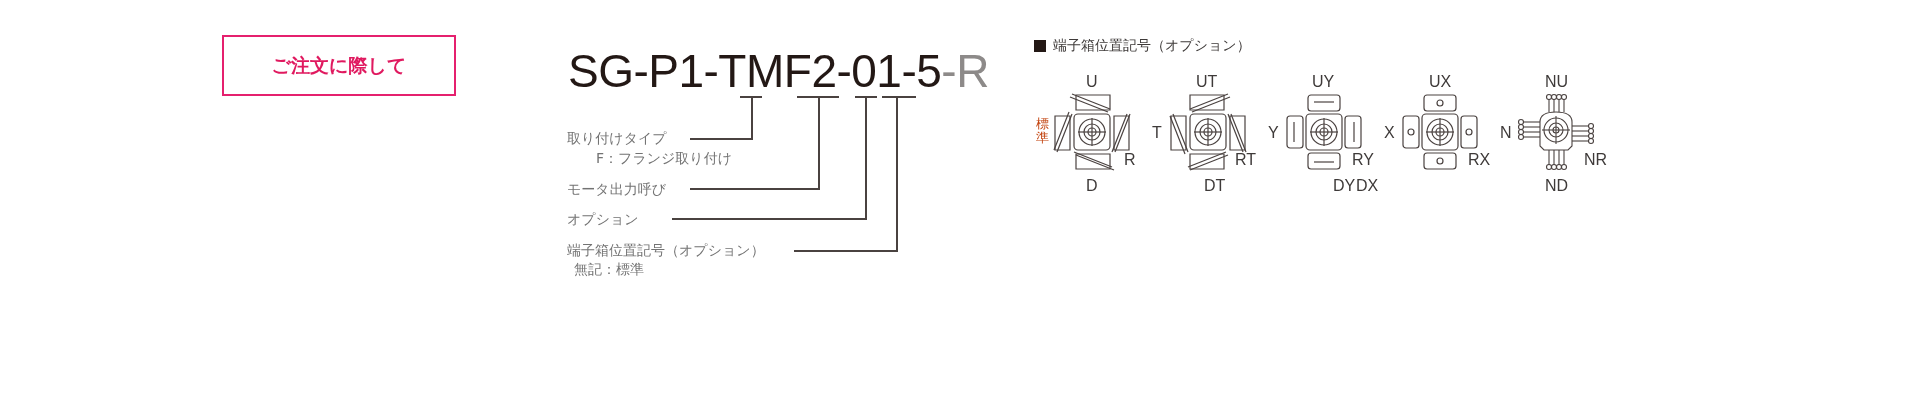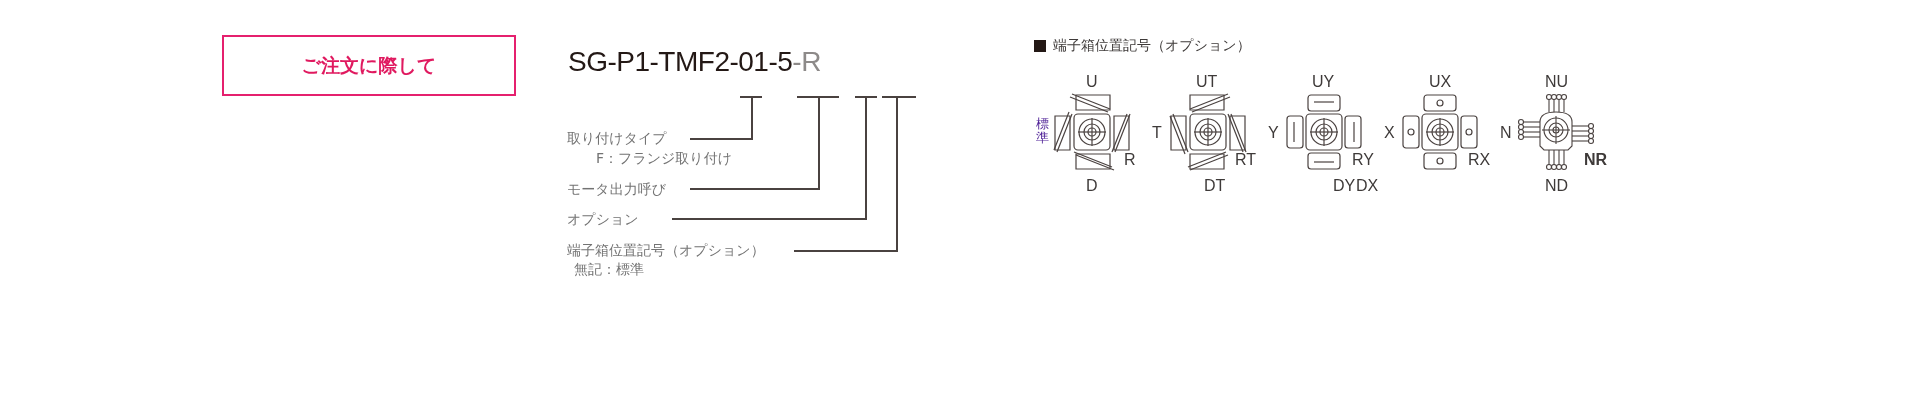--- a/index.html
+++ b/index.html
@@ -1,31 +1,31 @@
 <!DOCTYPE html>
 <html><head>
   <meta charset="utf-8">
   <style>
     html, body { margin: 0; padding: 0; background: #ffffff; }
     body { width: 1920px; height: 400px; position: relative; overflow: hidden;
            font-family: "DejaVu Sans", "Liberation Sans", sans-serif; color: #3a3330; }
     .abs { position: absolute; }
-    .order-btn { left: 222px; top: 35px; width: 294px; height: 61px; border: 2px solid #e5206e;
+    .order-btn { left: 222px; top: 35px; width: 234px; height: 61px; border: 2px solid #e5206e;
                  box-sizing: border-box; display: flex; align-items: center; justify-content: center;
                  color: #e0195f; font-size: 19px; font-weight: bold; cursor: pointer; background: #fff; }
-    .model { left: 568px; top: 48px; font-family: "Liberation Sans", sans-serif; font-size: 28px;
+    .model { left: 568px; top: 48px; font-family: "Liberation Sans", sans-serif; font-size: 46px;
              color: #231815; letter-spacing: -0.5px; white-space: nowrap; line-height: 1; }
     .model .opt { color: #8d8a89; }
     .lbl { font-size: 14px; color: #737373; white-space: nowrap; line-height: 1; }
     .line { background: #4a4240; }
     .sec-title { left: 1034px; top: 37px; font-size: 14px; color: #3e3a39; white-space: nowrap; display:flex; align-items:center; }
     .sq { width: 12px; height: 12px; background: #231815; display: inline-block; margin-right: 7px; }
     .dlab { font-family: "Liberation Sans", sans-serif; font-size: 16px; color: #3e3a39; position: absolute; white-space: nowrap; line-height: 1; }
     svg.dg { position: absolute; overflow: visible; }
-    .std { font-size: 13px; line-height: 14px; width: 14px; color: #4c1d95; }
+    .std { font-size: 13px; line-height: 14px; width: 14px; color: #c2410c; }
   </style>
 </head>
 <body>
 
 <div class="abs order-btn">
   <span>ご注文に際して</span>
 </div>
 
 <div class="abs model"><span>SG-P1-TMF2-01-5</span><span class="opt">-</span><span class="opt">R</span></div>
 
@@ -163,21 +163,21 @@
         <circle cx="11" cy="40" r="3"></circle>
       <rect x="61" y="24" width="16" height="32" rx="3"></rect>
         <circle cx="69" cy="40" r="3"></circle>
     </g>
   </svg>
 </div>
 
 <div>
   <div class="dlab" style="left:1545px;top:74px;">NU</div>
   <div class="dlab" style="left:1500px;top:125px;">N</div>
-  <div class="dlab" style="left:1584px;top:152px;font-weight:bold;">NR</div>
+  <div class="dlab" style="left:1584px;top:152px;">NR</div>
   <div class="dlab" style="left:1545px;top:178px;">ND</div>
   <svg class="dg" style="left:1516px;top:92px;" width="80" height="80" viewBox="0 0 80 80">
     <g fill="none" stroke="#4a4240" stroke-width="1.1">
       <path d="M24 30 Q24 20 40 20 Q56 20 56 30 L56 54 L52 58 L28 58 L24 54 Z"></path>
       <circle cx="40" cy="38" r="12"></circle>
         <circle cx="40" cy="38" r="7"></circle>
         <circle cx="40" cy="38" r="3"></circle>
       <line x1="26" y1="38" x2="54" y2="38"></line>
         <line x1="40" y1="24" x2="40" y2="52"></line>
       <g>

